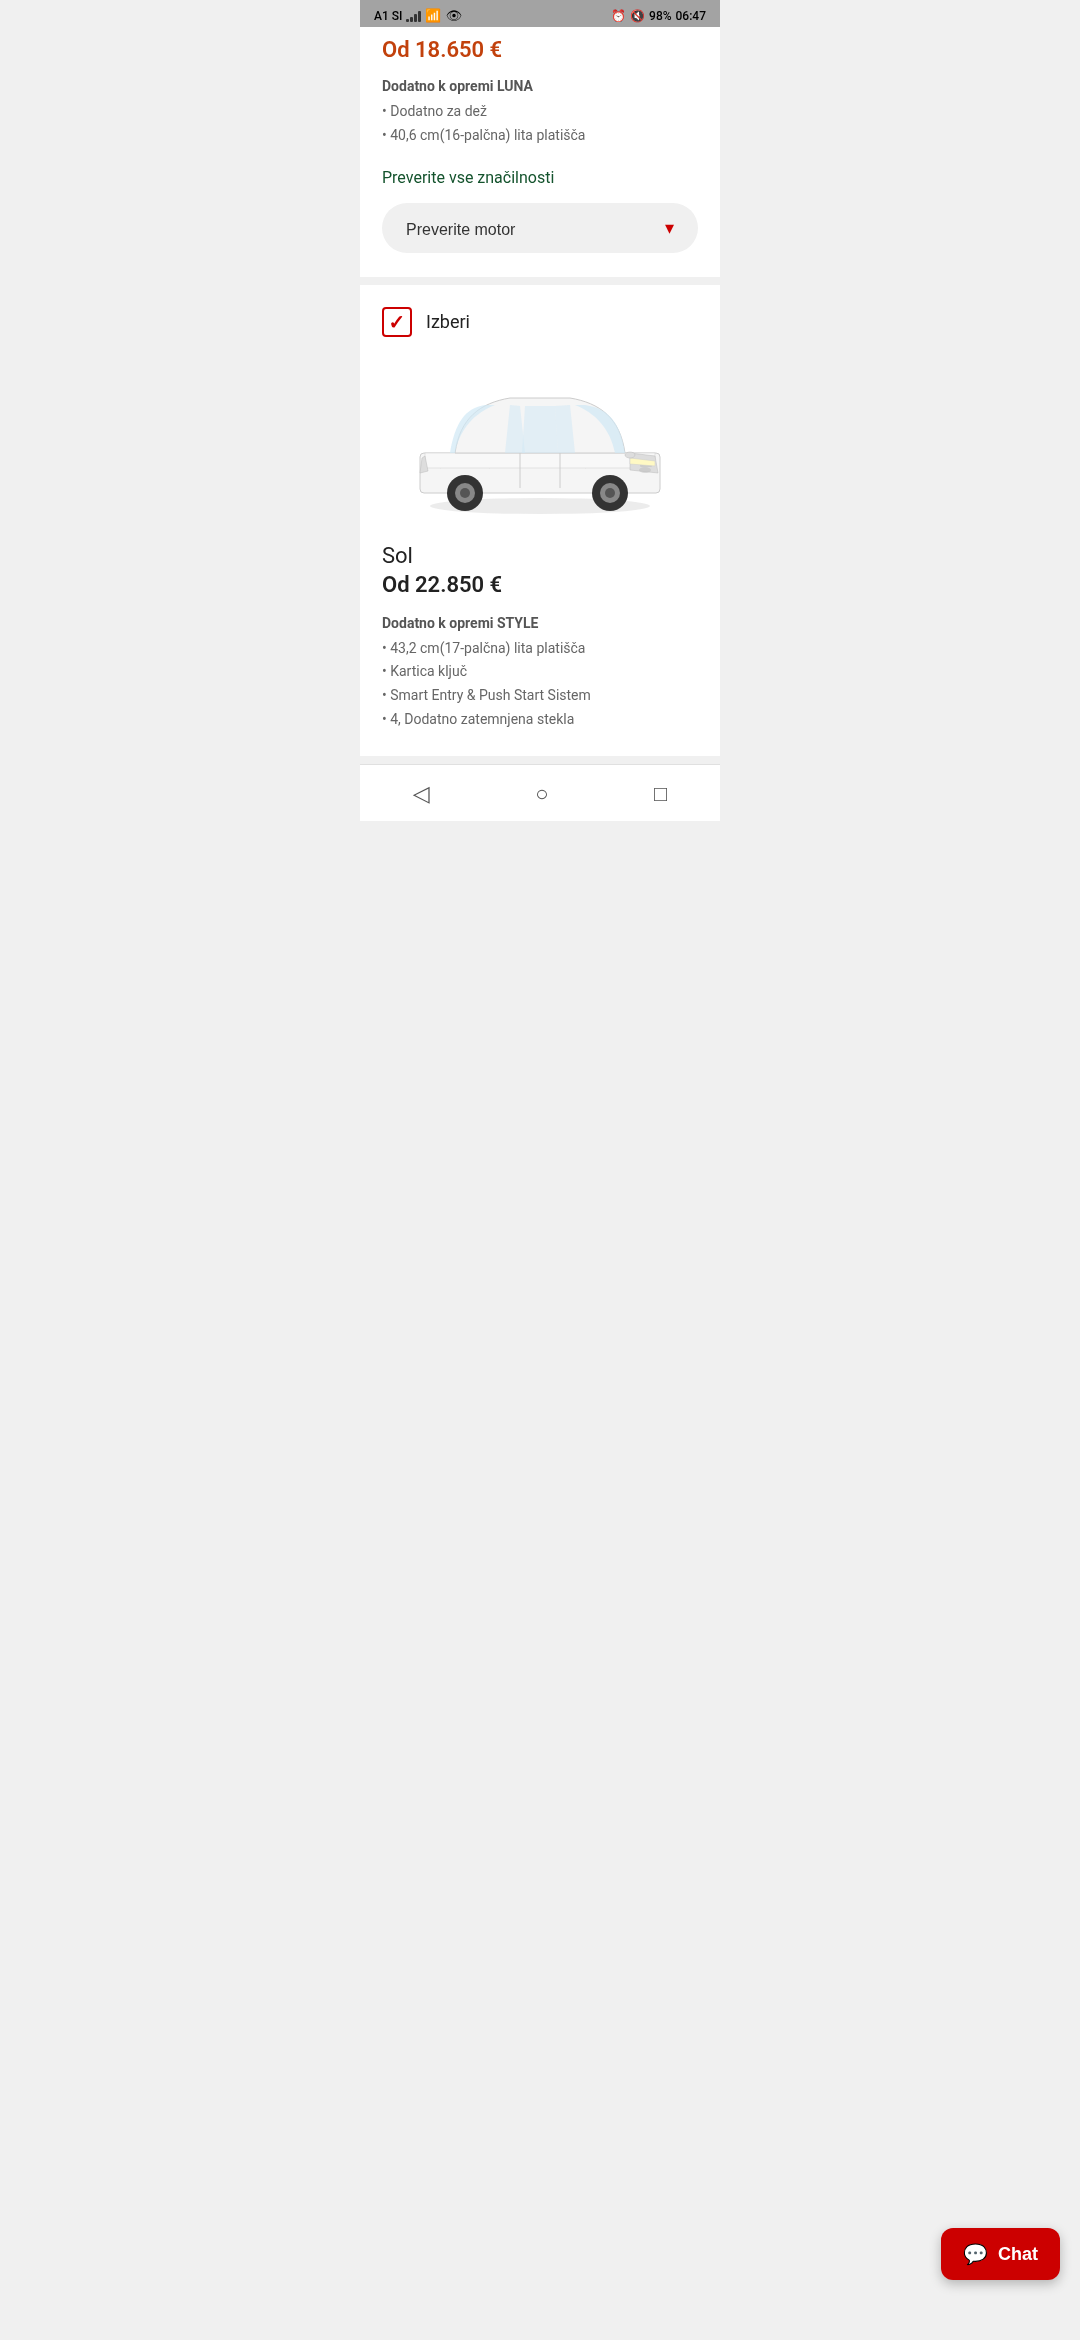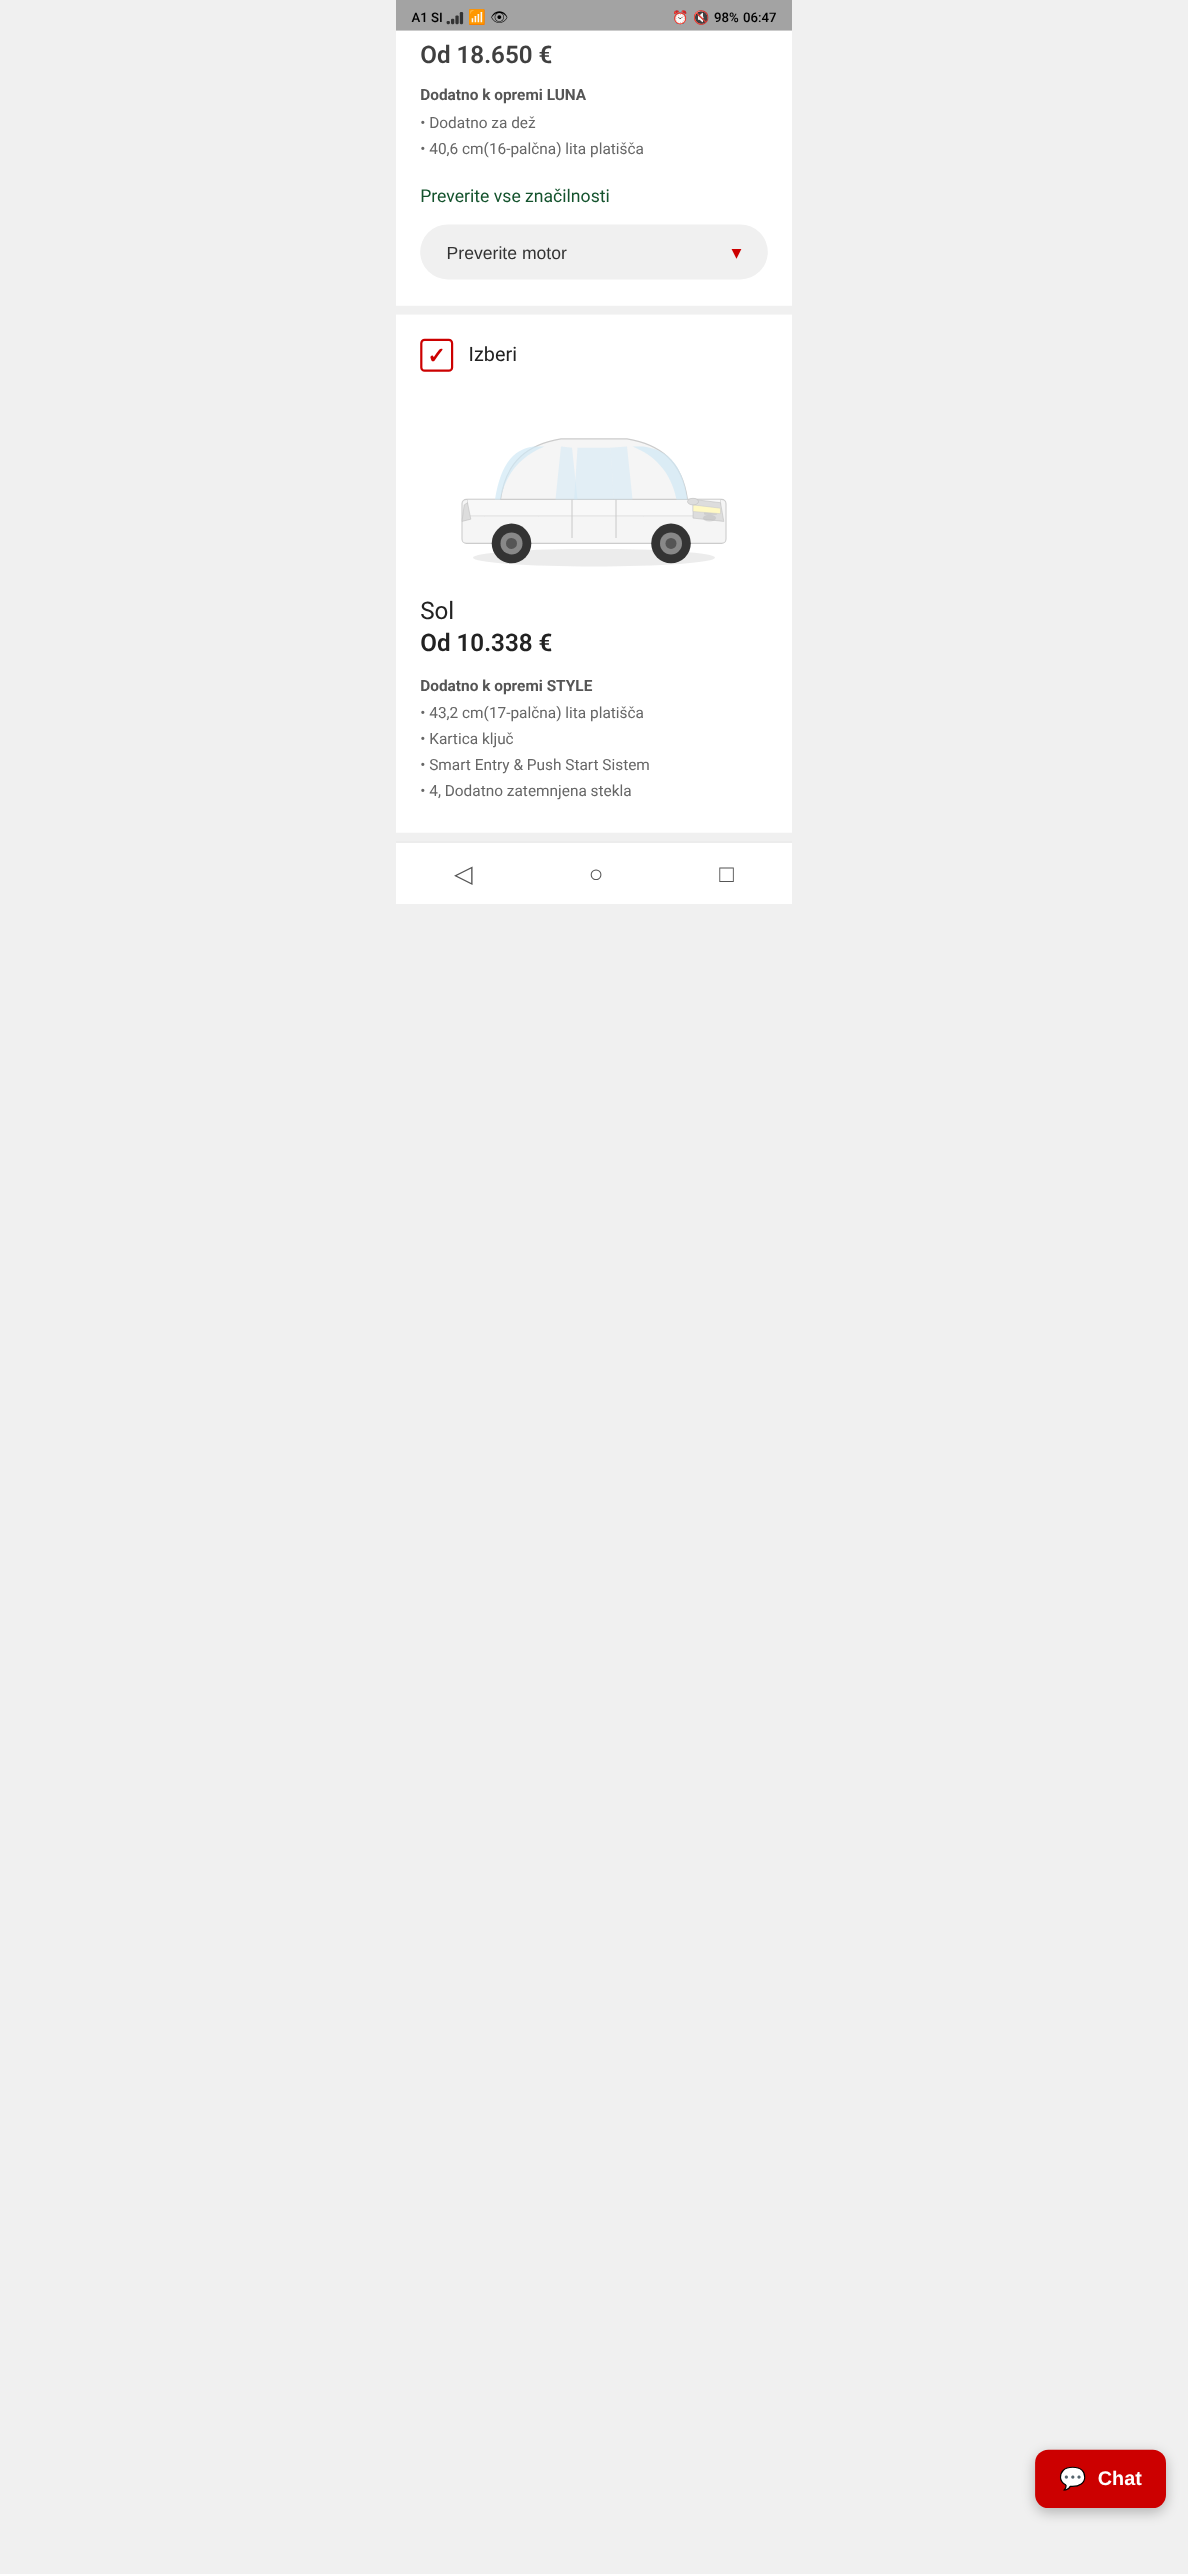--- a/index.html
+++ b/index.html
@@ -51,21 +51,21 @@
     }
 
     
     .card-top {
       padding: 10px 22px 24px;
     }
 
     .price {
       font-size: 22px;
       font-weight: 600;
-      color: #404040;
+      color: #c2410c;
       margin-bottom: 16px;
     }
 
     .extras-title {
       font-size: 14px;
       font-weight: 700;
       color: #555;
       margin-bottom: 6px;
     }
 
@@ -307,21 +307,21 @@
 
         <path d="M25 98 L22 100 L20 115 L28 113 Z" fill="#ddd" stroke="#bbb" stroke-width="0.5"></path>
 
         <ellipse cx="245" cy="112" rx="6" ry="3" fill="#bbb" opacity="0.5"></ellipse>
 
         <ellipse cx="230" cy="97" rx="5" ry="3" fill="#ddd" stroke="#bbb" stroke-width="0.5"></ellipse>
       </svg>
     </div>
 
     <div class="car-name">Sol</div>
-    <div class="car-price">Od 10.338 €</div>
+    <div class="car-price">Od 22.850 €</div>
 
     <div class="extras-title">Dodatno k opremi STYLE</div>
     <ul class="extras-list">
       <li>43,2 cm(17-palčna) lita platišča</li>
       <li>Kartica ključ</li>
       <li>Smart Entry &amp; Push Start Sistem</li>
       <li>4, Dodatno zatemnjena stekla</li>
     </ul>
 
   </div>

